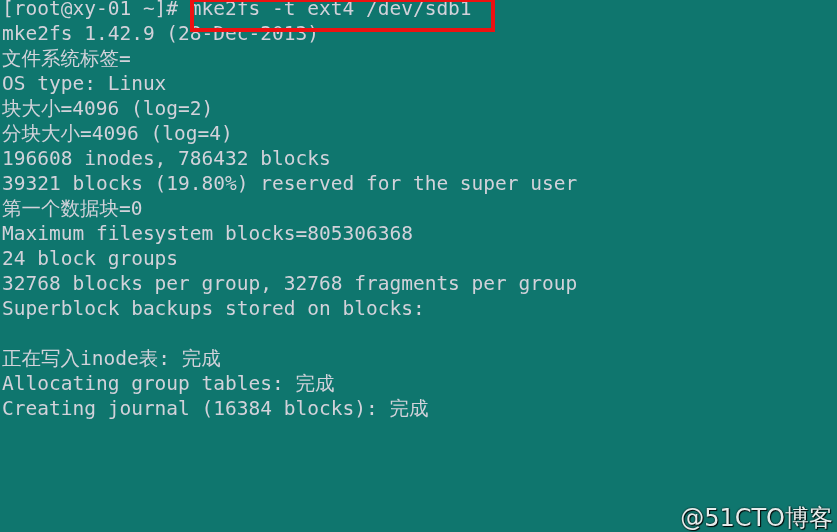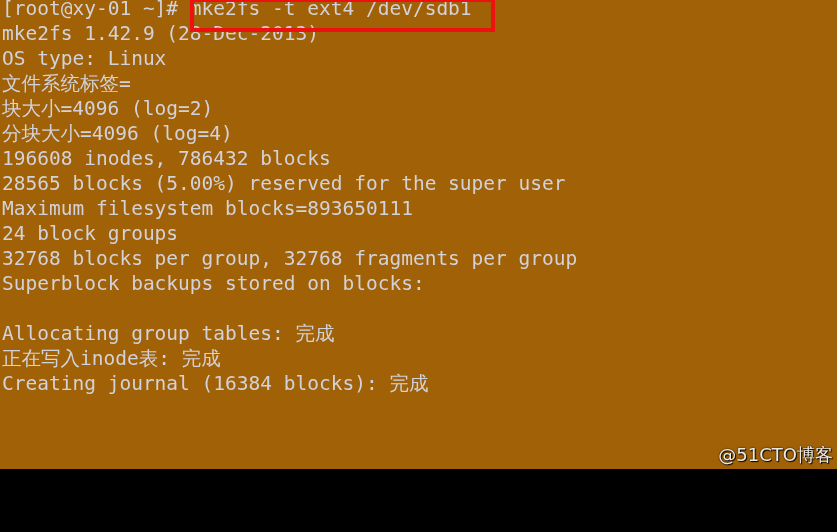--- a/index.html
+++ b/index.html
@@ -10,22 +10,22 @@
   body {
     width: 837px;
     height: 532px;
     overflow: hidden;
     font-family: "DejaVu Sans Mono", "Liberation Mono", monospace;
   }
 
   #terminal {
     position: relative;
     width: 837px;
-    height: 469px;
-    background: #a16207;
+    height: 532px;
+    background: #0f766e;
     color: #d2d2da;
     font-family: "DejaVu Sans Mono", "Liberation Mono", monospace;
     font-size: 19.5px;
     line-height: 25px;
     letter-spacing: 0px;
     overflow: hidden;
   }
 
   #screen {
     position: absolute;
@@ -59,50 +59,51 @@
     box-sizing: border-box;
     pointer-events: none;
   }
 
   
   #watermark {
     position: absolute;
     right: 4px;
     bottom: 3px;
     font-family: "DejaVu Sans", "Liberation Sans", sans-serif;
-    font-size: 18px;
+    font-size: 24px;
     line-height: 22px;
     color: #f2f2f2;
     letter-spacing: 0px;
     white-space: pre;
     text-shadow: 0 0 2px #000, 1px 1px 1px #000;
     opacity: 0.95;
   }
 </style>
 </head>
 <body>
 
 <div id="terminal">
 
   <div id="screen">
     <div class="line">[root@xy-01 ~]# mke2fs -t ext4 /dev/sdb1</div>
     <div class="line">mke2fs 1.42.9 (28-Dec-2013)</div>
+    <div class="line">文件系统标签=</div>
     <div class="line">OS type: Linux</div>
-    <div class="line">文件系统标签=</div>
     <div class="line">块大小=4096 (log=2)</div>
     <div class="line">分块大小=4096 (log=4)</div>
     <div class="line">196608 inodes, 786432 blocks</div>
-    <div class="line">28565 blocks (5.00%) reserved for the super user</div>
-    <div class="line">Maximum filesystem blocks=893650111</div>
+    <div class="line">39321 blocks (19.80%) reserved for the super user</div>
+    <div class="line">第一个数据块=0</div>
+    <div class="line">Maximum filesystem blocks=805306368</div>
     <div class="line">24 block groups</div>
     <div class="line">32768 blocks per group, 32768 fragments per group</div>
     <div class="line">Superblock backups stored on blocks:</div>
     <div class="line blank"></div>
+    <div class="line">正在写入inode表: 完成</div>
     <div class="line">Allocating group tables: 完成</div>
-    <div class="line">正在写入inode表: 完成</div>
     <div class="line">Creating journal (16384 blocks): 完成</div>
   </div>
 
   <div id="cmd-highlight"></div>
 
   <div id="watermark">@51CTO博客</div>
 
 </div>
 
 </body></html>

